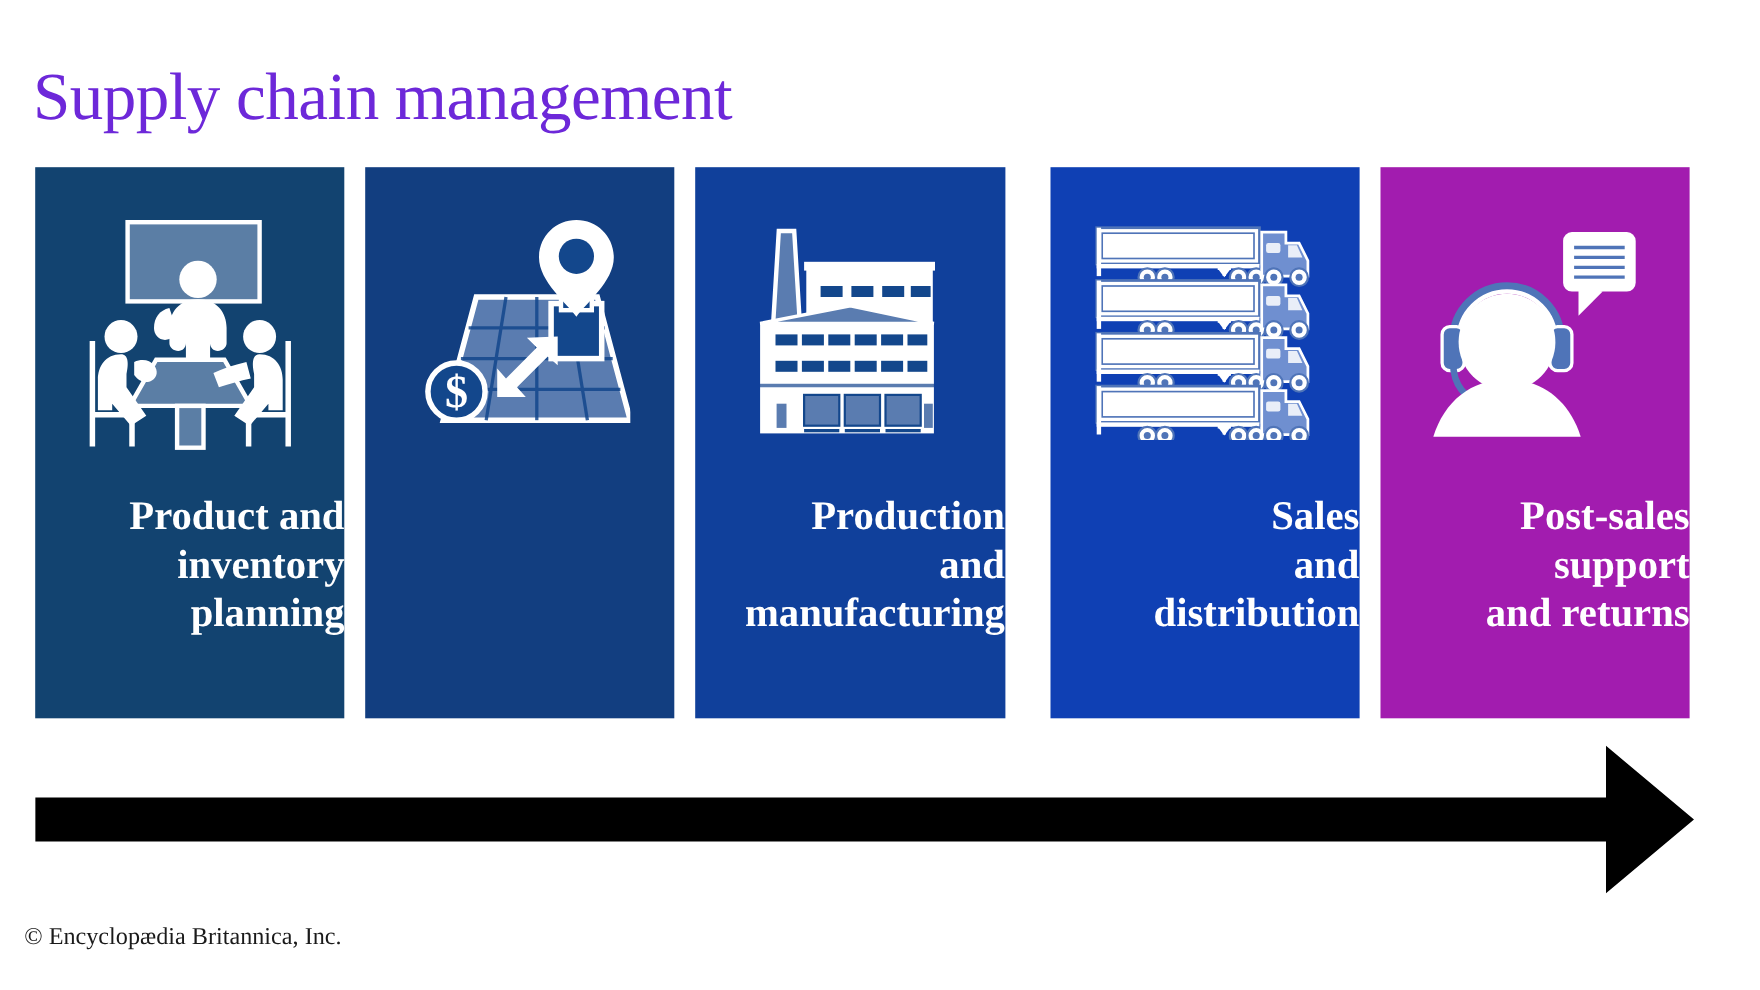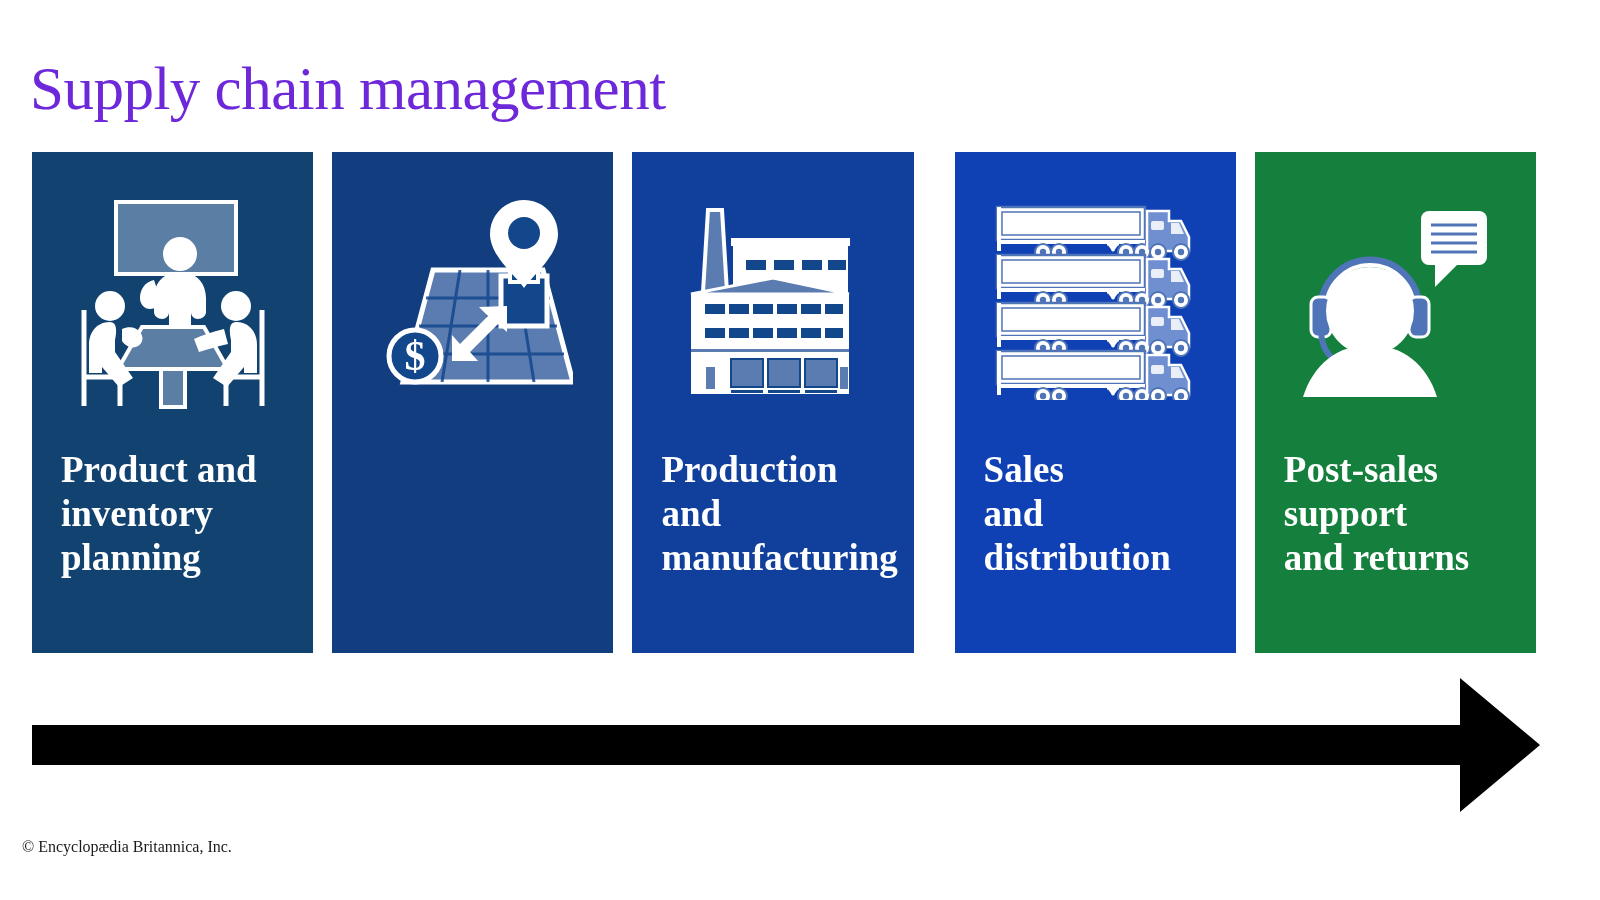--- a/index.html
+++ b/index.html
@@ -56,44 +56,43 @@
     align-items: center;
     justify-content: center;
   }
   .stage-icon svg { display: block; }
 
   .stage-label {
     position: absolute;
     top: 296px;
     left: 0;
     width: 100%;
-    text-align: left;
+    text-align: right;
     color: #ffffff;
     font-family: "Liberation Serif", "DejaVu Serif", serif;
     font-weight: bold;
     font-size: 37px;
     line-height: 44px;
     white-space: pre-line;
-    padding-left: 29px;
   }
 
   #flow-arrow {
     position: absolute;
     left: 32px;
     top: 676px;
     width: 1508px;
     height: 138px;
   }
 
   #credit {
     position: absolute;
     left: 22px;
     top: 838px;
     font-family: "Liberation Serif", "DejaVu Serif", serif;
-    font-size: 16px;
+    font-size: 22px;
     color: #1a1a1a;
     white-space: nowrap;
   }
 </style>
 </head>
 <body>
 
 <h1 id="page-title">Supply chain management</h1>
 
 <div id="stages">
@@ -257,21 +256,21 @@
         <use href="#semi-truck" x="0" y="50"></use>
         <use href="#semi-truck" x="0" y="98"></use>
         <use href="#semi-truck" x="0" y="146"></use>
       </svg>
     </div>
     <div class="stage-label">Sales
 and
 distribution</div>
   </div>
 
-  <div class="stage" style="background: #15803d;">
+  <div class="stage" style="background: #a21caf;">
     <div class="stage-icon">
       <svg width="200" height="195" viewBox="0 0 200 195">
 
         <rect x="126" y="6" width="66" height="54" rx="8" fill="#ffffff"></rect>
         <path d="M140 56 l0 26 l22 -22 z" fill="#ffffff"></path>
         <g stroke="#4f74b8" stroke-width="3">
           <path d="M136 20 l46 0"></path>
           <path d="M136 29 l46 0"></path>
           <path d="M136 38 l46 0"></path>
           <path d="M136 47 l46 0"></path>

